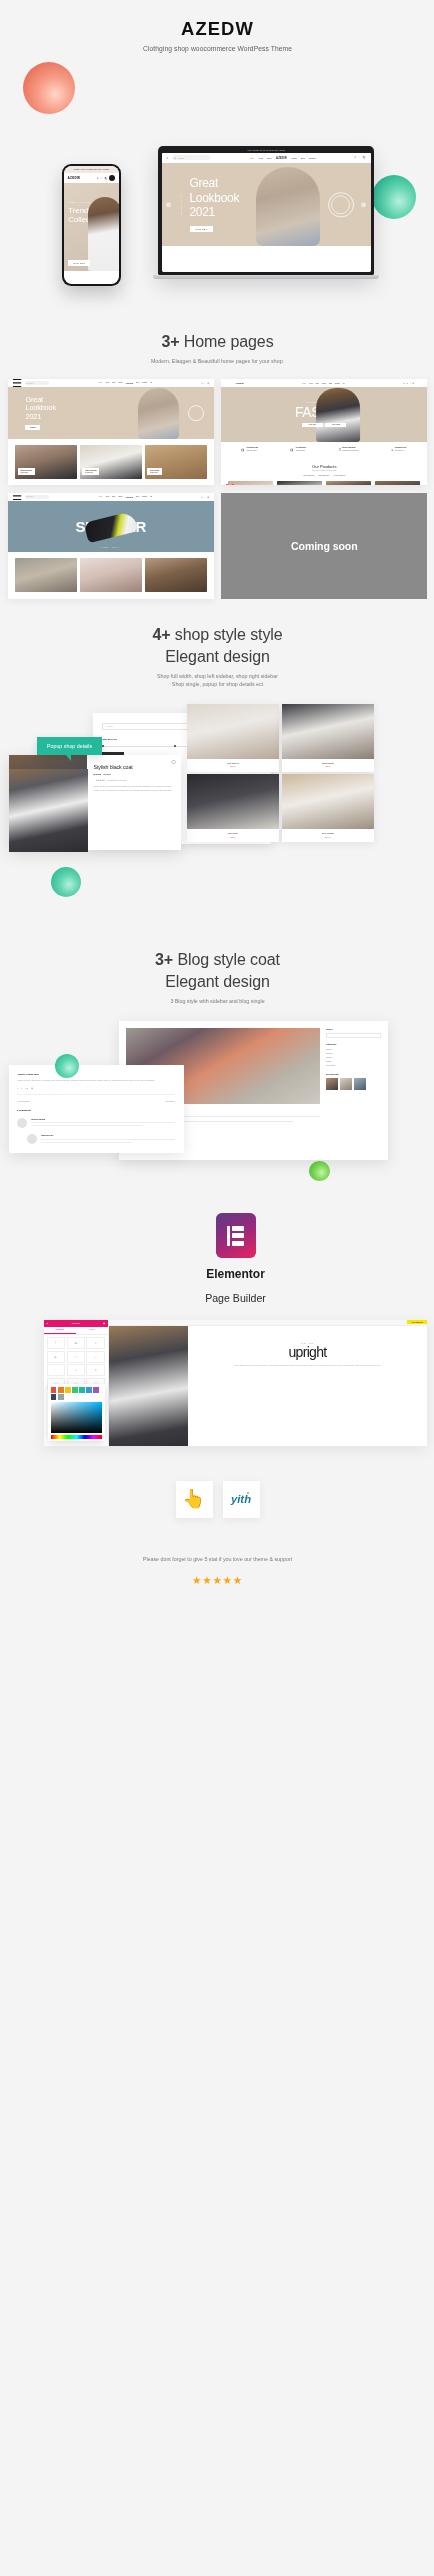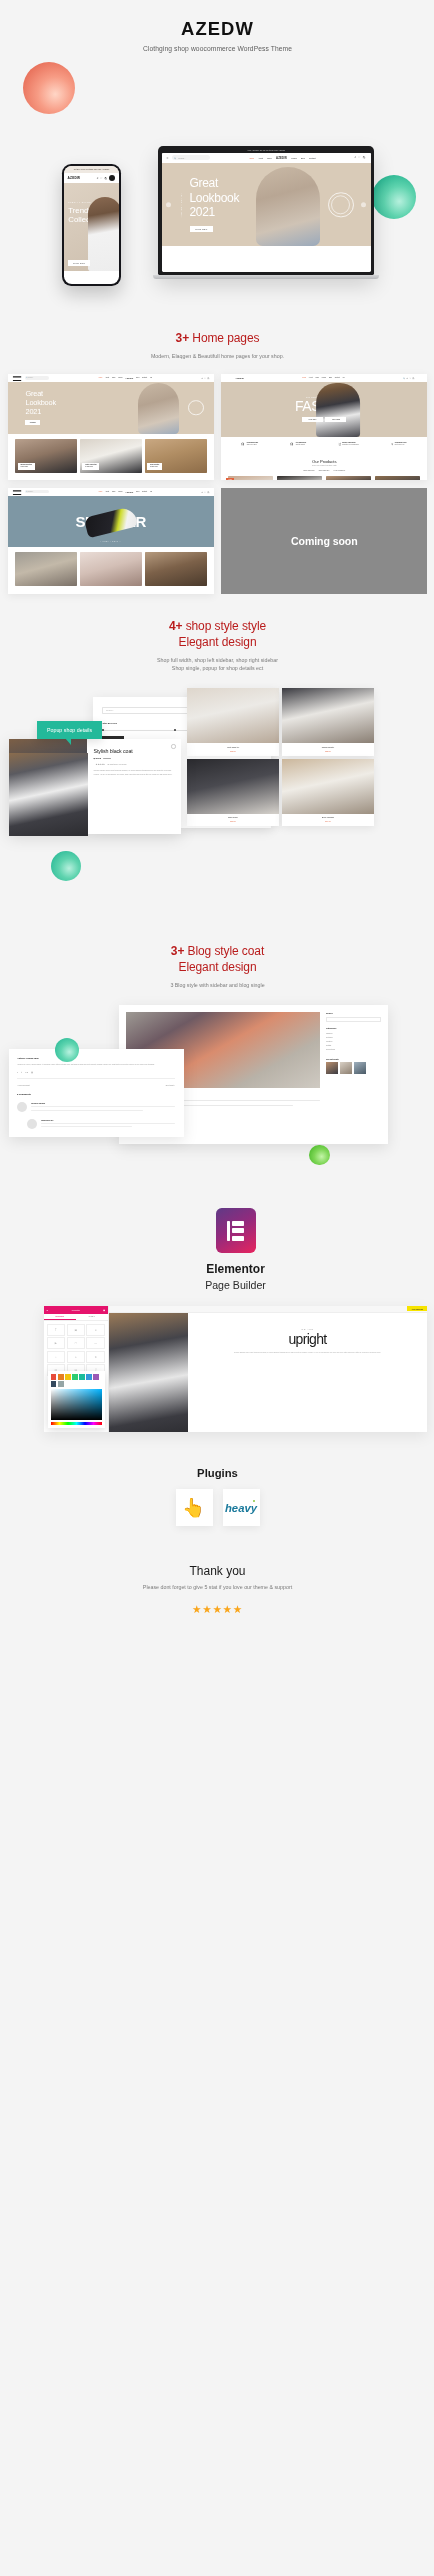--- a/index.html
+++ b/index.html
@@ -8,21 +8,21 @@
     background: #f4f4f4;
     font-family: "Liberation Sans", sans-serif;
     color: #1a1a1a;
     overflow-x: hidden;
   }
   .page { width: 435px; position: relative; }
 
   
   .sec-head { text-align: center; }
   .sec-title {
-    font-size: 12px; font-weight: 400; color: #b91c1c;
+    font-size: 16px; font-weight: 400; color: #404040;
     letter-spacing: -0.1px; line-height: 1.32;
   }
   .sec-title b { font-weight: 700; }
   .sec-sub {
     font-size: 5.3px; color: #7b7b7b; margin-top: 5px;
     line-height: 1.6; font-weight: 400;
   }
 
   
   .hero { padding-top: 18.4px; position: relative; height: 325px; }
@@ -293,21 +293,21 @@
   .elem-sec { margin-top: 31px; text-align: center; padding-left: 36px; }
   .elem-logo {
     width: 40px; height: 45px; margin: 0 auto; border-radius: 5.7px;
     background: linear-gradient(150deg, #5f3a86 0%, #922a7d 45%, #e8245e 100%);
     display: flex; align-items: center; justify-content: center; gap: 2.1px;
   }
   .el-bar { width: 3.5px; height: 20px; background: #fff; border-radius: 0.7px; }
   .el-rows { display: flex; flex-direction: column; gap: 2.5px; }
   .el-rows i { display: block; width: 12px; height: 5px; background: #fff; border-radius: 0.7px; }
   .elem-title { font-size: 12px; font-weight: 700; margin-top: 8.5px; color: #1a1a1a; }
-  .elem-sub { font-size: 10.6px; font-weight: 400; color: #2a2a2a; margin-top: 3px; }
+  .elem-sub { font-size: 10.6px; font-weight: 400; color: #2a2a2a; margin-top: 11px; }
 
   .builder {
     margin: 15.6px 7.8px 0; background: #fff; box-shadow: 0 3.5px 14px rgba(0,0,0,.08);
     display: flex; height: 126px; overflow: hidden; position: relative;
   }
   .bl-panel { width: 65px; border-right: 0.4px solid #eee; }
   .bl-top { background: #e5136c; height: 7.8px; display: flex; align-items: center; justify-content: space-between; padding: 0 2.8px; color: #fff; font-size: 1.8px; }
   .bl-tabs { display: flex; font-size: 1.6px; color: #888; border-bottom: 0.4px solid #eee; }
   .bl-tabs div { flex: 1; text-align: center; padding: 2.1px 0; }
   .bl-tabs .on { color: #e5136c; border-bottom: 0.7px solid #e5136c; }
@@ -855,31 +855,29 @@
             <div class="bl-kicker">WE ARE</div>
             <div class="bl-big">upright</div>
             <div class="bl-p">Gregor Samsa woke from troubled dreams, he found himself transformed in his bed into a horrible vermin. He lay on his armour-like back and if he lifted his head a little he could see his brown belly.</div>
           </div>
         </div>
       </div>
     </div>
   </section>
 
   <section class="plug-sec">
-    <div class="plug-title">Plugins</div>
     <div class="plug-row2">
       <div class="plug-card">
         <span class="ic-click">👆</span>
       </div>
       <div class="plug-card">
-        <span class="ic-yith">heavy</span>
+        <span class="ic-yith">yith</span>
       </div>
     </div>
   </section>
 
   <section class="thanks-sec">
-    <div class="thanks-title">Thank you</div>
     <div class="thanks-sub">Please dont forget to give 5 stat if you love our theme &amp; support</div>
     <div class="stars">★★★★★</div>
   </section>
 
 </div>
 
 
 </body></html>

